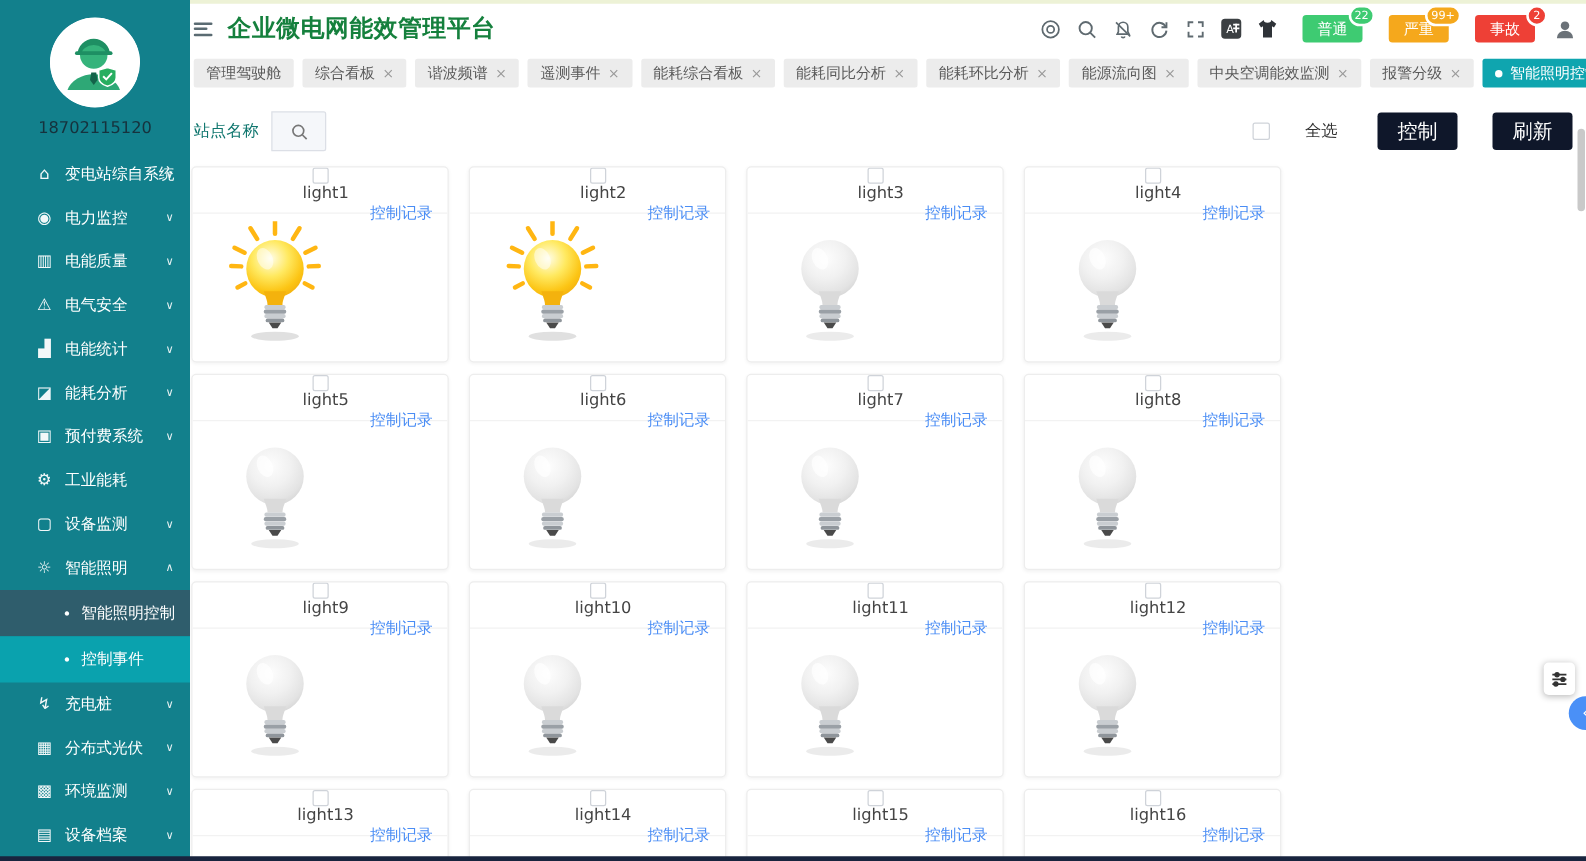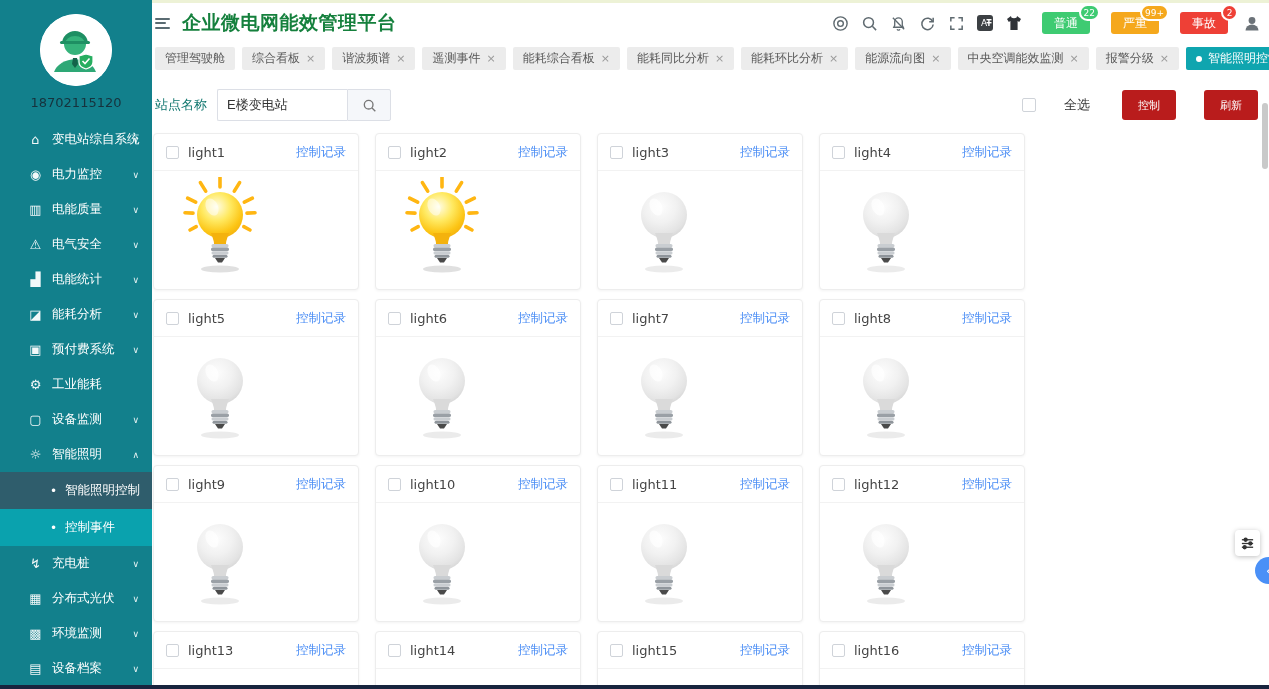--- a/index.html
+++ b/index.html
@@ -49,27 +49,27 @@
   .toolbar { display:flex; align-items:center; padding:10px 11px 10px 15px; }
   .tl-label { font-size:13px; color:#0f766e; margin-right:10px; }
   .site-input { width:130px; height:32px; border:1px solid #DCDFE6; border-right:none;
     border-radius:2px 0 0 2px; padding:0 9px; font-size:13px; color:#333; outline:none; }
   .search-btn { width:44px; height:32px; border:1px solid #DCDFE6; background:#F5F7FA;
     border-radius:0 2px 2px 0; display:flex; align-items:center; justify-content:center; cursor:pointer; }
   .tb-right { margin-left:auto; display:flex; align-items:center; gap:28px; }
   .cb { width:14px; height:14px; border:1px solid #CFD3D9; border-radius:2px; background:#fff;
     display:inline-block; cursor:pointer; flex:none; }
   .sel-label { font-size:13px; color:#333; margin-right:4px; }
-  .tbtn { height:30px; padding:0 16px; background:#b91c1c; color:#fff; border:none; border-radius:3px;
-    font-size:11px; display:flex; align-items:center; cursor:pointer; }
+  .tbtn { height:30px; padding:0 16px; background:#0f172a; color:#fff; border:none; border-radius:3px;
+    font-size:16px; display:flex; align-items:center; cursor:pointer; }
 
   .cards { margin:2px 0 0 13px; display:grid; grid-template-columns:repeat(4,206px); gap:9px 16px; }
   .card { background:#fff; border:1px solid #EDEDED; border-radius:4px; height:157px;
     box-shadow:0 1px 3px rgba(0,0,0,.05); overflow:hidden; }
-  .card-h { height:37px; display:flex; align-items:center; padding:0 12px; border-bottom:1px solid #F2F2F2; }
+  .card-h { height:37px; display:flex; align-items:center; padding:0 12px; border-bottom:1px solid #F2F2F2;flex-direction:column; }
   .card-h .cb { width:13px; height:13px; }
   .lname { margin-left:9px; font-size:13px; color:#444; }
   .rec { margin-left:auto; font-size:12.5px; color:#4A8DF5; cursor:pointer; }
   .card-b { height:119px; display:flex; padding-left:20px; }
   .card-b svg { margin-top:6px; }
 
   
   .scroll-thumb { position:absolute; right:1px; top:103px; width:6px; height:66px; background:#C9C9C9; border-radius:3px; z-index:5; }
   .widget-sliders { position:absolute; right:9px; top:530px; width:25px; height:26px; background:#fff;
     border-radius:4px; box-shadow:0 1px 5px rgba(0,0,0,.25); display:flex; align-items:center;
@@ -300,21 +300,20 @@
           <span class="x">×</span>
         </span>
         <span class="tab active">
           <span class="dot"></span>
           <span>智能照明控制</span>
         </span>
       </div>
 
     <div class="toolbar">
       <span class="tl-label">站点名称</span>
-      <input class="site-input" value="E楼变电站" style="">
       <span class="search-btn">
         <svg width="15" height="15" viewBox="0 0 18 18" fill="none" stroke="#777" stroke-width="1.6">
           <circle cx="8" cy="8" r="5.2"></circle>
             <line x1="12" y1="12" x2="16" y2="16"></line>
           </svg>
       </span>
       <div class="tb-right">
         <span class="cb"></span>
         <span class="sel-label">全选</span>
         <button class="tbtn">控制</button>

